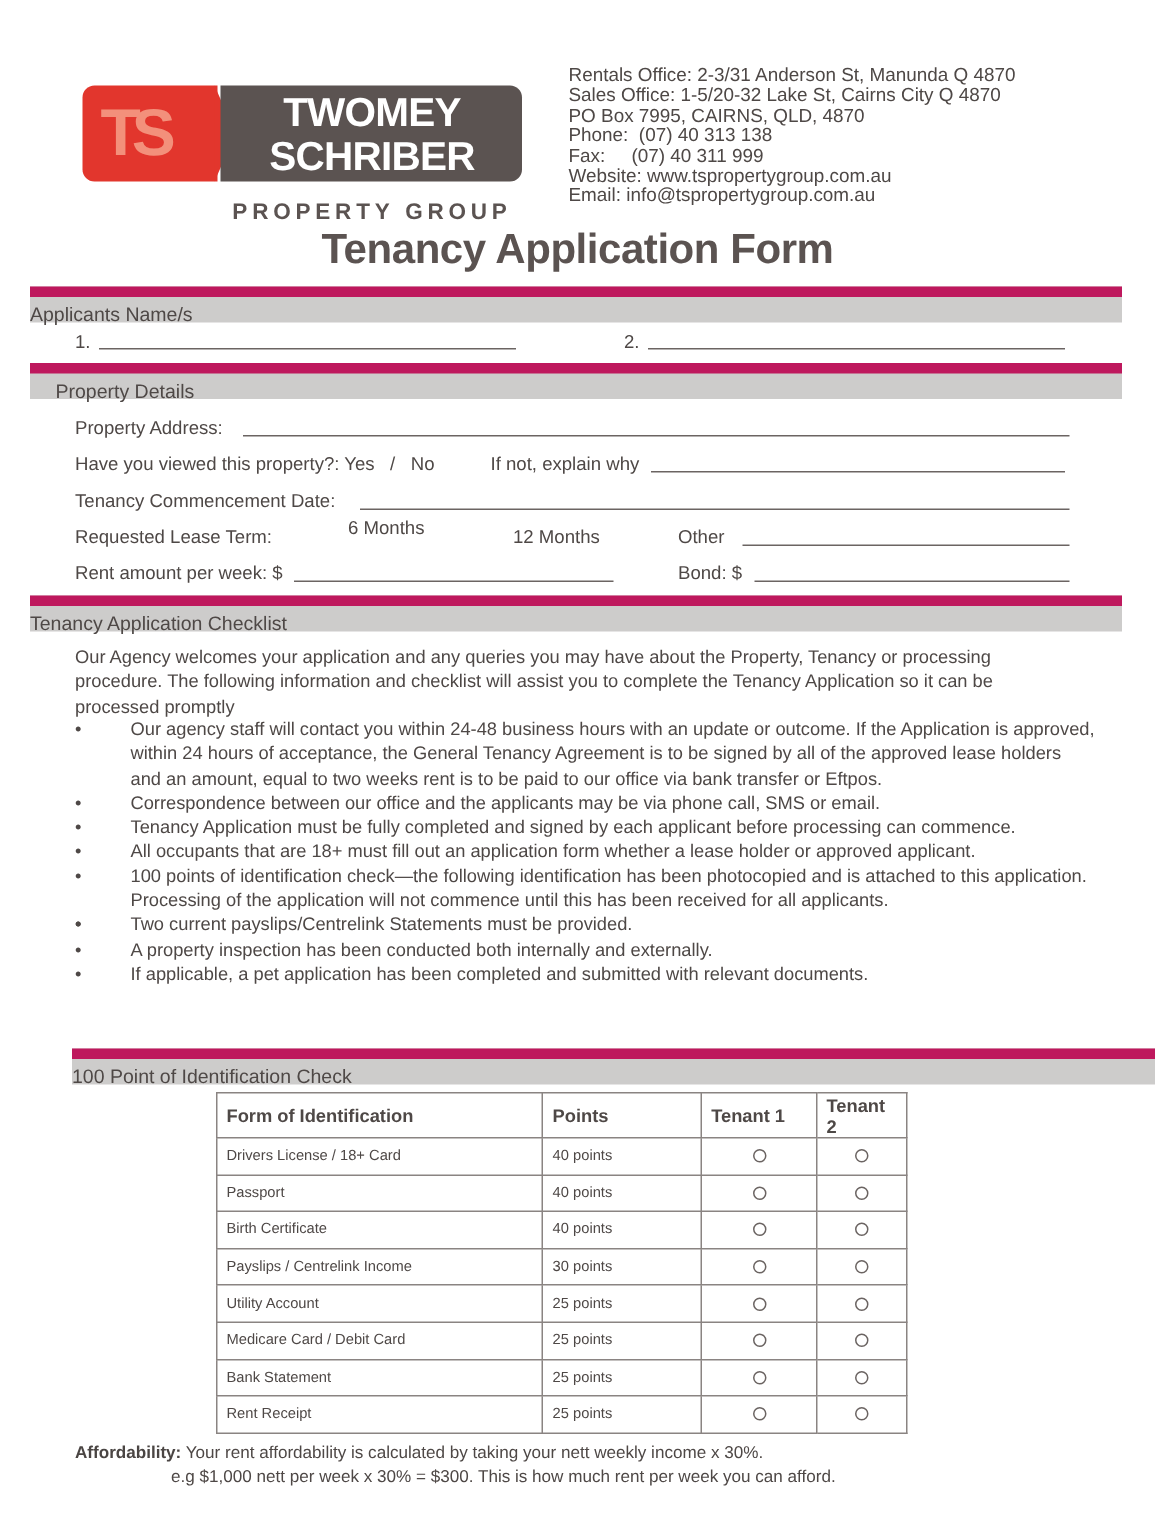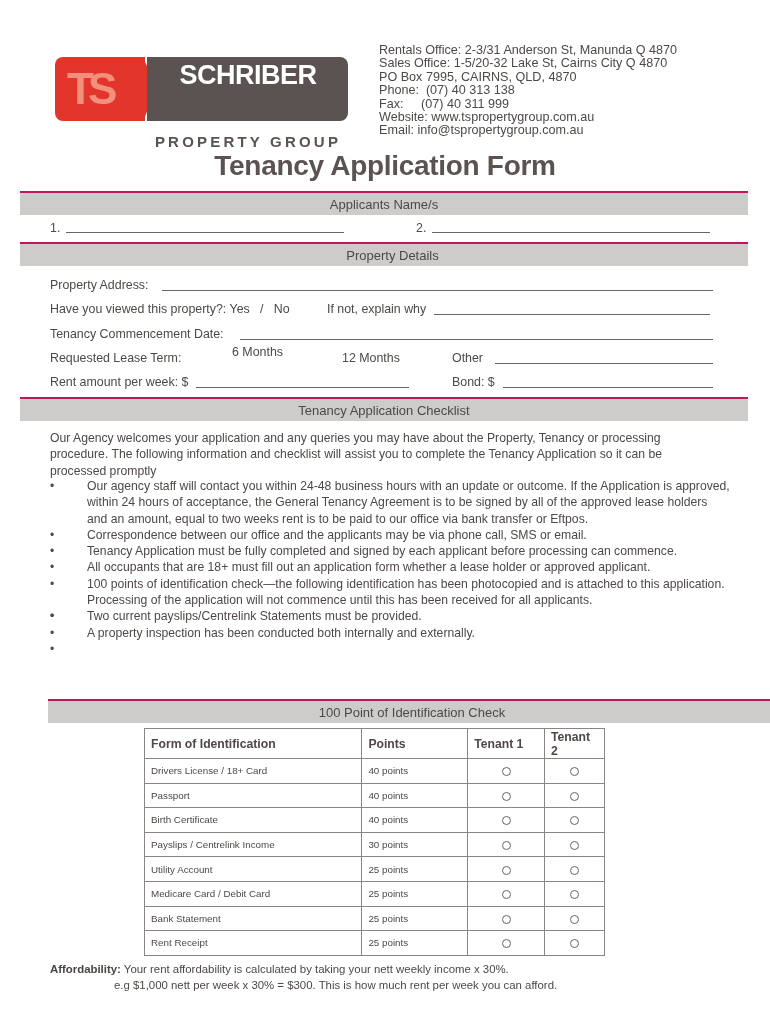--- a/index.html
+++ b/index.html
@@ -12,21 +12,21 @@
   .logo-ts { position: absolute; left: 12px; top: 8px; font: bold 44px "Liberation Sans", sans-serif; color: #f3907b; letter-spacing: -6px; line-height: 48px; }
   .logo-dark { position: absolute; left: 92px; top: 0; width: 201px; height: 64px; background: #5b5351; border-radius: 0 8px 8px 0; }
   .logo-name { position: absolute; left: 98px; top: 4px; width: 190px; text-align: center; color: #fff; font: bold 27px "Liberation Sans", sans-serif; line-height: 29px; letter-spacing: -0.5px; }
   .logo-group { position: absolute; left: 88px; top: 76px; width: 210px; text-align: center; font: bold 15px "Liberation Sans", sans-serif; letter-spacing: 3.2px; color: #5b5351; }
 
   .contact { position: absolute; left: 379px; top: 44px; font-size: 12.6px; line-height: 13.4px; color: #4e4846; }
   .contact div { white-space: pre; }
 
   .title { position: absolute; left: 0; width: 770px; top: 150px; text-align: center; font: bold 28px "Liberation Sans", sans-serif; color: #5b5351; letter-spacing: -0.3px; }
 
-  .bar { position: absolute; left: 20px; width: 728px; height: 24px; background: #cdcccb; text-align: center; font-size: 13px; line-height: 24px; color: #4e4846; border-top: 2px solid #be185d; }
+  .bar { position: absolute; left: 20px; width: 728px; height: 24px; background: #cdcccb; text-align: left; font-size: 13px; line-height: 24px; color: #4e4846; border-top: 7px solid #be185d; }
 
   .row { position: absolute; font-size: 12.4px; color: #4e4846; white-space: nowrap; }
   .line { position: absolute; border-bottom: 1px solid #6b6462; height: 1px; }
 
   .intro { position: absolute; left: 50px; top: 430px; width: 670px; font-size: 12.2px; line-height: 16.3px; color: #4e4846; }
   .bullets { position: absolute; left: 50px; top: 478px; width: 680px; font-size: 12.2px; line-height: 16.3px; color: #4e4846; list-style: none; }
   .bullets li { position: relative; padding-left: 37px; }
   .bullets li .dot { position: absolute; left: 0; top: 0; }
 
   table.ident { position: absolute; left: 144px; top: 728px; width: 461px; border-collapse: collapse; font-size: 9.8px; color: #4e4846; padding-left: 36px; }
@@ -42,20 +42,21 @@
 </style>
 </head>
 <body>
 
 <div class="logo">
   <div class="logo-red"></div>
   <div class="logo-arrow"></div>
   <div class="logo-ts">TS</div>
   <div class="logo-dark"></div>
   <div class="logo-name">
+    <div>TWOMEY</div>
     <div>SCHRIBER</div>
   </div>
   <div class="logo-group">PROPERTY GROUP</div>
 </div>
 
 <div class="contact">
   <div>Rentals Office: 2-3/31 Anderson St, Manunda Q 4870</div>
   <div>Sales Office: 1-5/20-32 Lake St, Cairns City Q 4870</div>
   <div>PO Box 7995, CAIRNS, QLD, 4870</div>
   <div>Phone:  (07) 40 313 138</div>
@@ -98,21 +99,21 @@
 <div class="intro">Our Agency welcomes your application and any queries you may have about the Property, Tenancy or processing procedure. The following information and checklist will assist you to complete the Tenancy Application so it can be processed promptly</div>
 <ul class="bullets">
   <li><span class="dot">•</span><span>Our agency staff will contact you within 24-48 business hours with an update or outcome. If the Application is approved, within 24 hours of acceptance, the General Tenancy Agreement is to be signed by all of the approved lease holders and an amount, equal to two weeks rent is to be paid to our office via bank transfer or Eftpos.</span></li>
   <li><span class="dot">•</span><span>Correspondence between our office and the applicants may be via phone call, SMS or email.</span></li>
   <li><span class="dot">•</span><span>Tenancy Application must be fully completed and signed by each applicant before processing can commence.</span></li>
   <li><span class="dot">•</span><span>All occupants that are 18+ must fill out an application form whether a lease holder or approved applicant.</span></li>
   <li><span class="dot">•</span><span>100 points of identification check—the following identification has been photocopied and is attached to this application. Processing of the application will not commence until this has been received for all applicants.</span></li>
   <li><span class="dot">•</span></li>
   <li><span class="dot">•</span><span>Two current payslips/Centrelink Statements must be provided.</span></li>
   <li><span class="dot">•</span><span>A property inspection has been conducted both internally and externally.</span></li>
-  <li><span class="dot">•</span></li>
+  <li><span class="dot">•</span><span>If applicable, a pet application has been completed and submitted with relevant documents.</span></li>
 </ul>
 
 <div class="bar" style="top:699px;margin-left:28px;">100 Point of Identification Check</div>
 <table class="ident">
   <colgroup>
       <col style="width:218px">
       <col style="width:106px">
       <col style="width:77px">
       <col style="width:60px">
     </colgroup>

